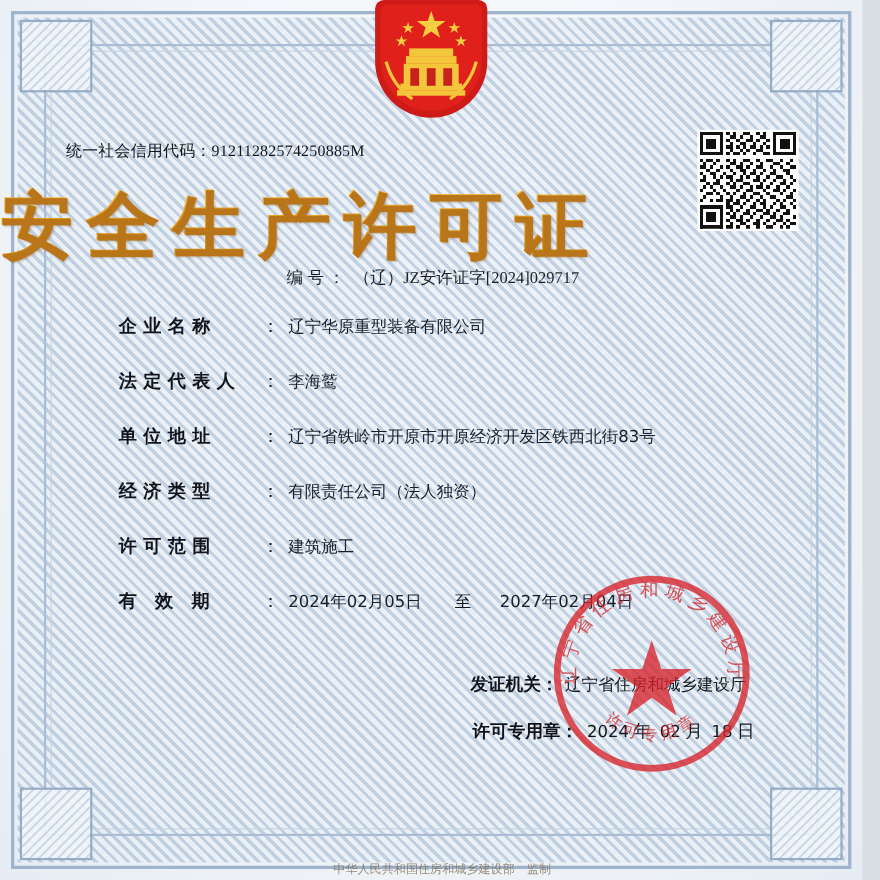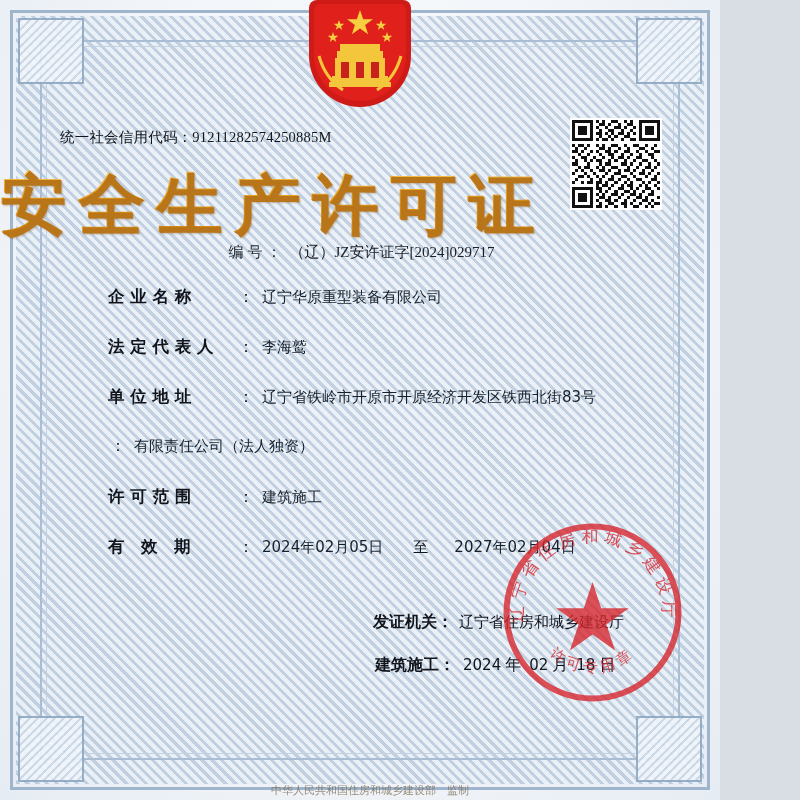--- a/index.html
+++ b/index.html
@@ -8,21 +8,21 @@
   }
   body {
     width: 800px;
     height: 800px;
     background: #d9dee4;
     font-family: "Liberation Serif", serif;
     overflow: hidden;
   }
   .certificate {
     position: relative;
-    width: 720px;
+    width: 784px;
     height: 800px;
     background:
       radial-gradient(ellipse at 50% 40%, #ffffff 0%, #f3f6fa 55%, #e6ecf3 100%);
     box-sizing: border-box;
   }
 
   
   .border-outer {
     position: absolute;
     left: 10px; top: 10px; right: 10px; bottom: 10px;
@@ -508,20 +508,21 @@
       <span class="val">李海鹫</span>
     </div>
 
     <div class="row">
       <span class="lbl">单 位 地 址</span>
       <span class="colon">：</span>
       <span class="val">辽宁省铁岭市开原市开原经济开发区铁西北街83号</span>
     </div>
 
     <div class="row">
+      <span class="lbl">经 济 类 型</span>
       <span class="colon">：</span>
       <span class="val">有限责任公司（法人独资）</span>
     </div>
 
     <div class="row">
       <span class="lbl">许 可 范 围</span>
       <span class="colon">：</span>
       <span class="val">建筑施工</span>
     </div>
 
@@ -534,21 +535,21 @@
     </div>
 
   </div>
 
   <div class="issuer">
     <div class="line">
       <span class="lbl">发证机关：</span>
       <span class="val">辽宁省住房和城乡建设厅</span>
     </div>
     <div class="line date-line">
-      <span class="lbl">建筑施工：</span>
+      <span class="lbl">许可专用章：</span>
       <span class="val">2024</span>
       <span>年</span>
       <span class="val">02</span>
       <span>月</span>
       <span class="val">18</span>
       <span>日</span>
     </div>
   </div>
 
   <div class="seal">

